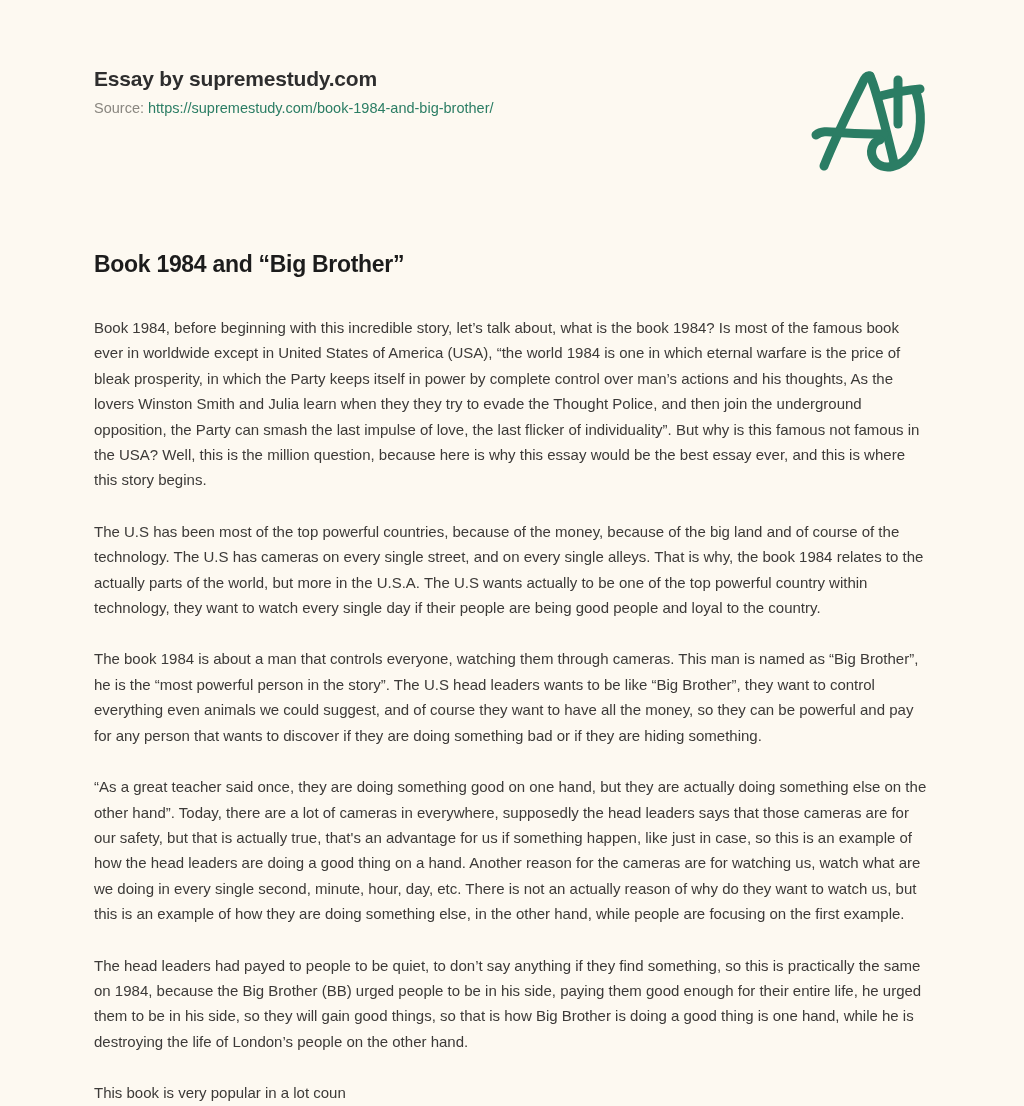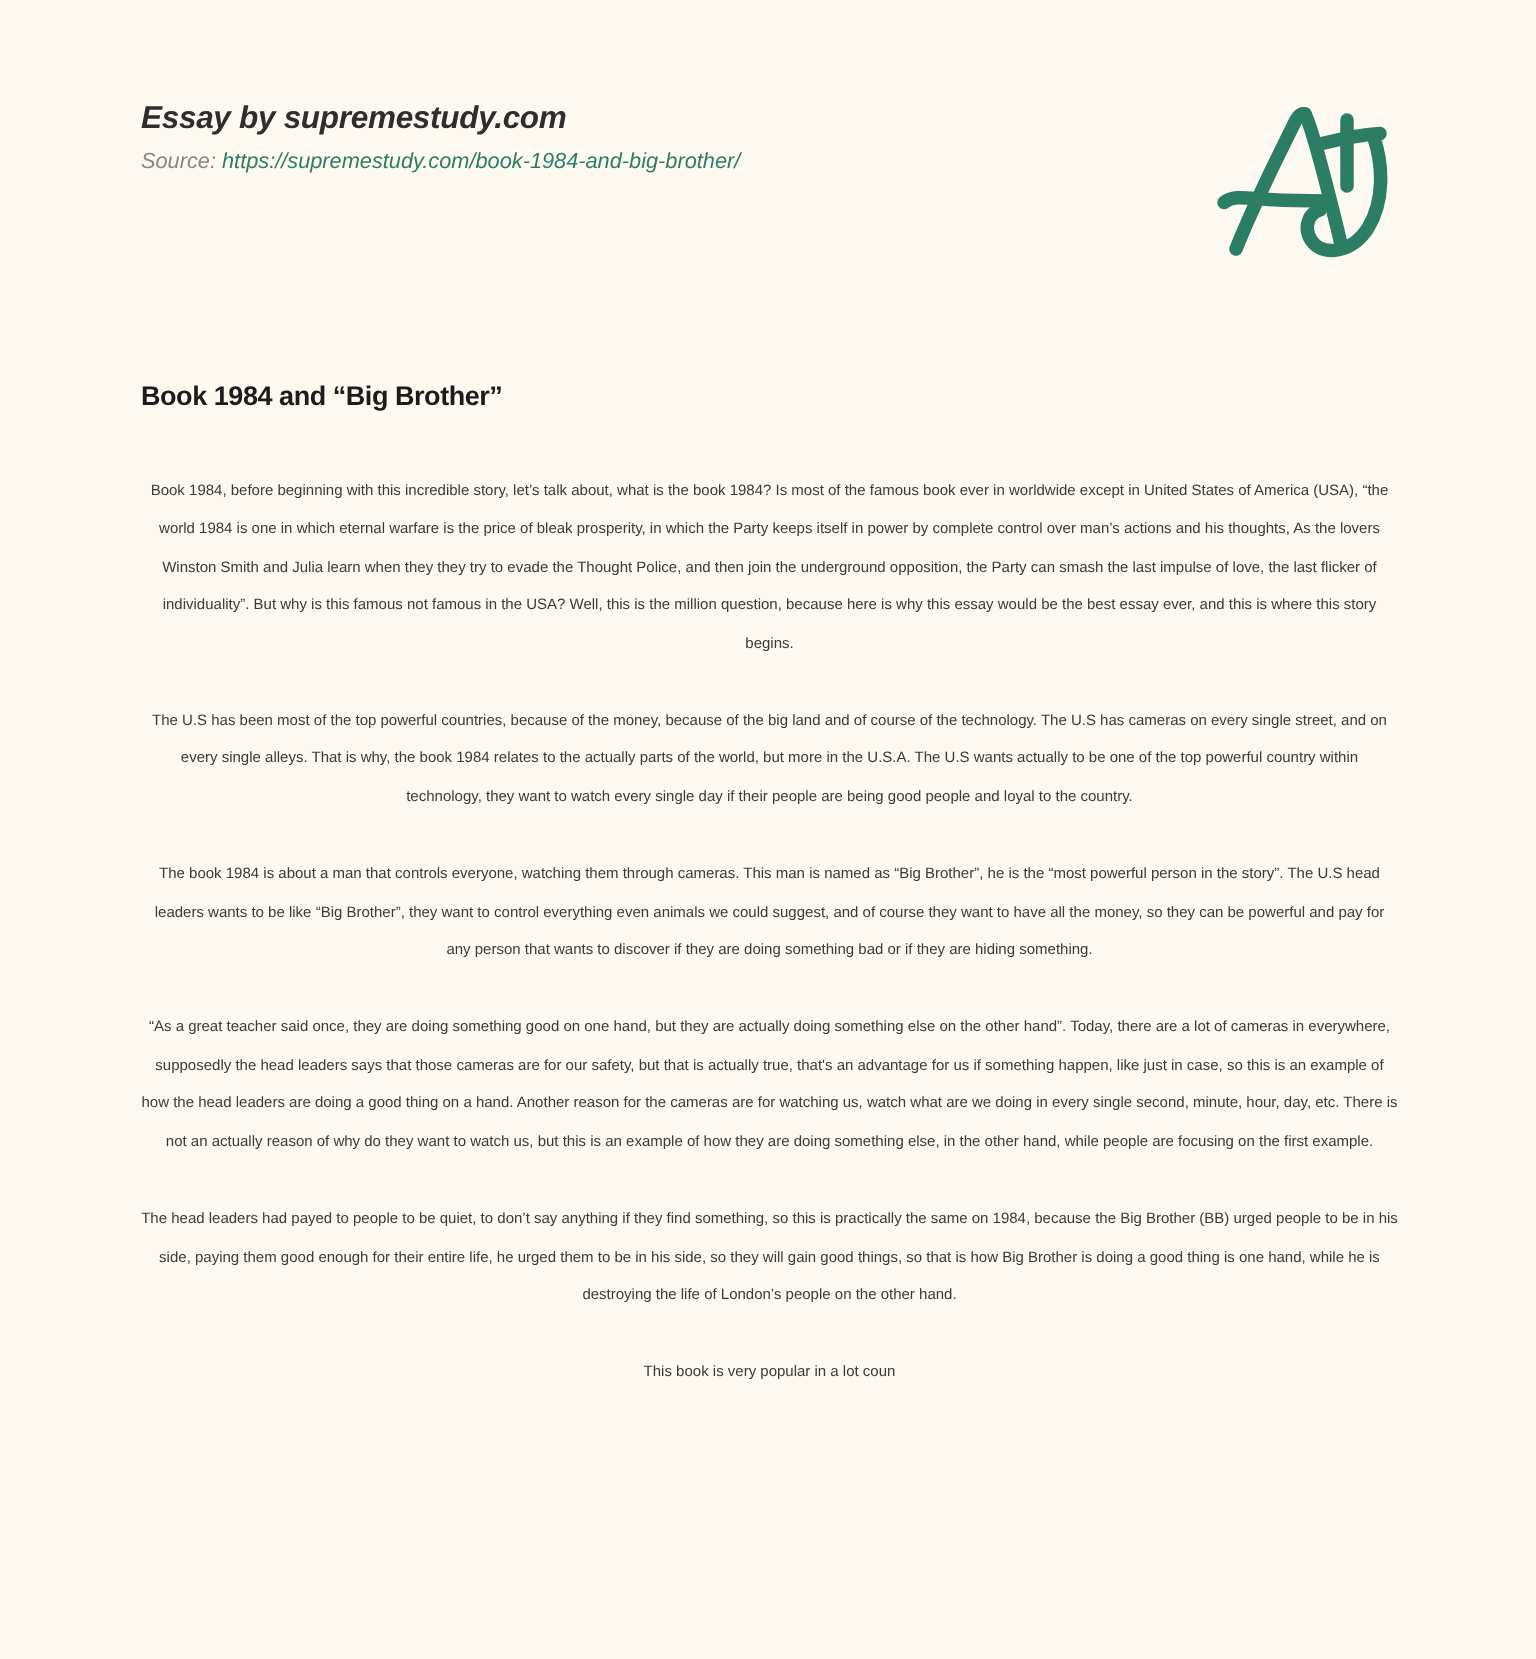--- a/index.html
+++ b/index.html
@@ -22,21 +22,20 @@
     box-sizing: border-box;
   }
 
   
   .header {
     position: absolute;
     left: 0;
     top: 0;
     width: 1024px;
     height: 200px;
-    font-style: italic;
   }
 
   .brand-block {
     position: absolute;
     left: 94px;
     top: 66px;
   }
 
   .brand-title {
     font-size: 21px;
@@ -70,34 +69,34 @@
 
   
   .article {
     position: absolute;
     left: 94px;
     top: 247px;
     width: 838px;
   }
 
   .article-title {
-    font-size: 18px;
+    font-size: 23px;
     font-weight: bold;
     color: #1c1c1c;
     line-height: 34px;
     letter-spacing: -0.3px;
     margin: 0 0 34px 0;
   }
 
   .para {
-    font-size: 10px;
+    font-size: 15px;
     line-height: 25.4px;
     color: #3c3a38;
     margin: 0 0 26px 0;
-    text-align: center;
+    text-align: left;
   }
 
   .para:last-child {
     margin-bottom: 0;
   }
 </style>
 </head>
 <body>
 
 <div class="page">

